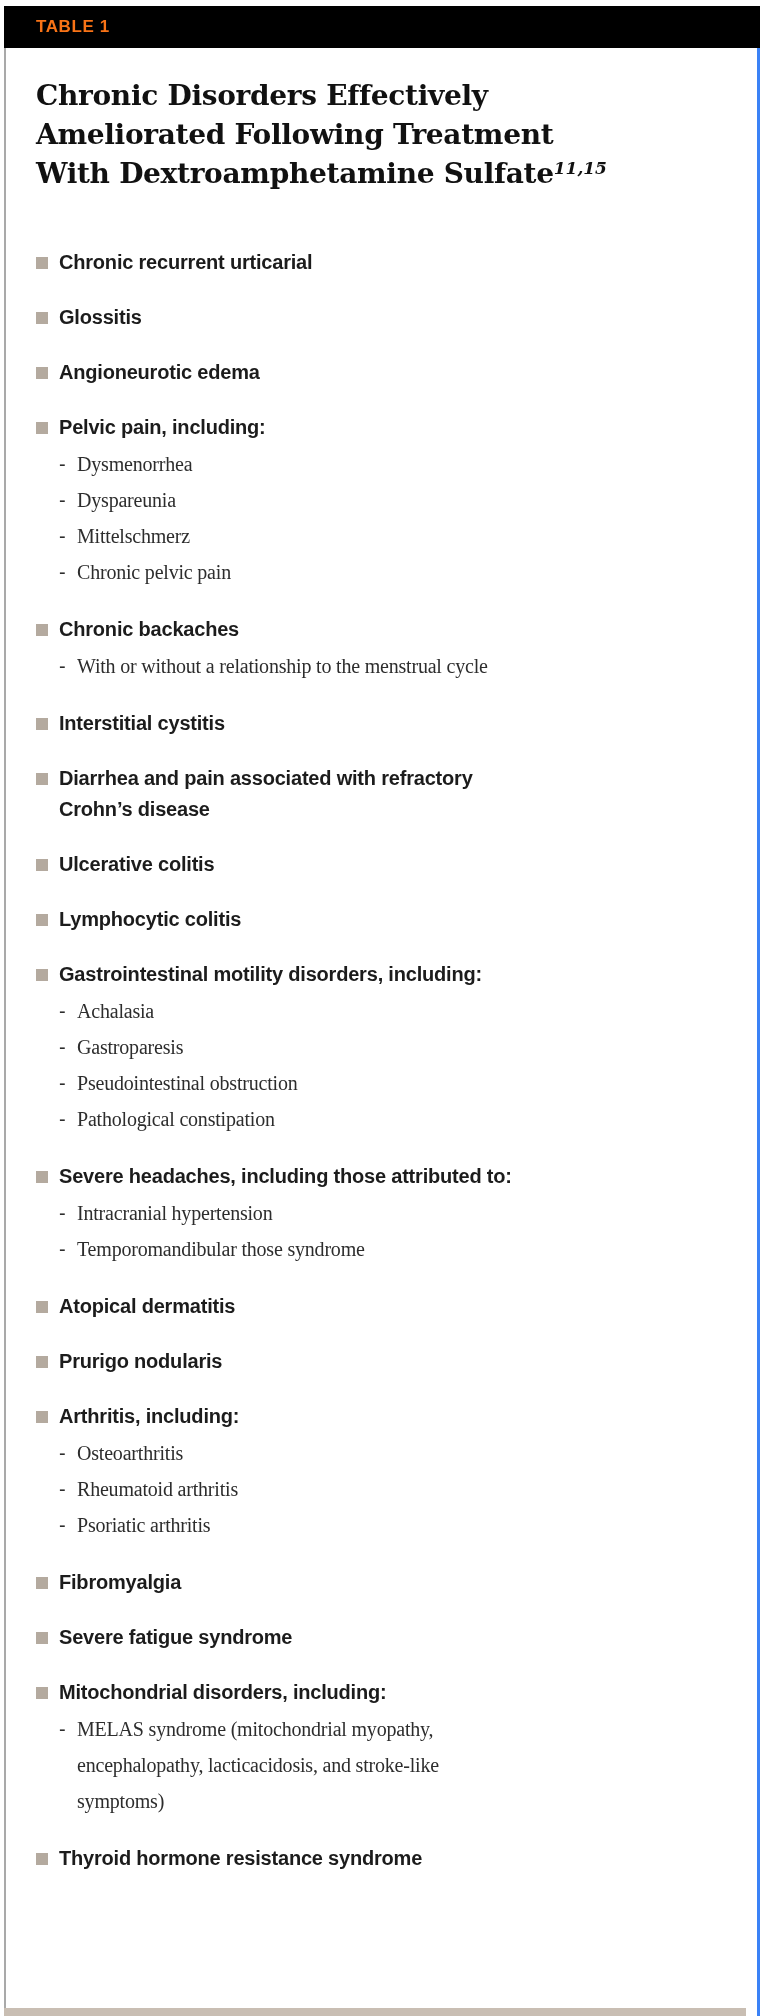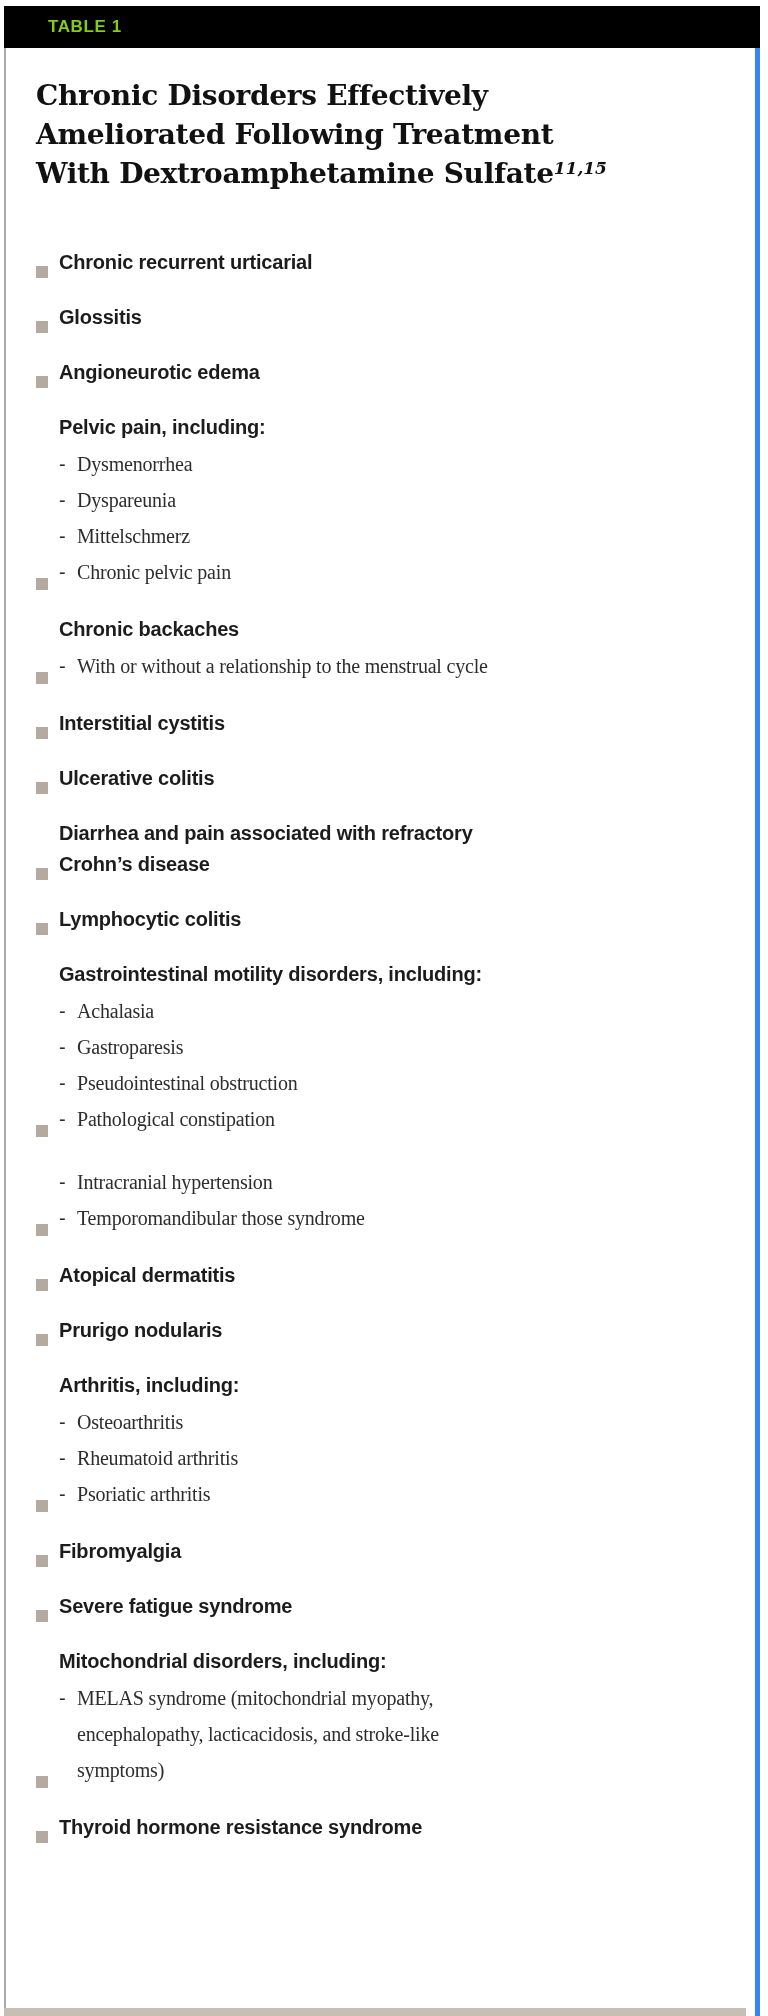--- a/index.html
+++ b/index.html
@@ -19,33 +19,33 @@
     position: absolute;
     left: 4px;
     top: 6px;
     width: 756px;
     height: 2010px;
     box-sizing: border-box;
   }
   .table-header {
     height: 42px;
     background: #000000;
-    color: #84cc16;
+    color: #f97316;
     display: flex;
     align-items: center;
-    padding-left: 44px;
+    padding-left: 32px;
     font-size: 17px;
     font-weight: 700;
     letter-spacing: 0.6px;
   }
   .table-body {
     box-sizing: border-box;
     background: #ffffff;
     border-left: 2px solid #a9a9a9;
-    border-right: 5px solid #3b82f6;
+    border-right: 3px solid #3b82f6;
     height: calc(100% - 42px);
     padding: 28px 26px 0 30px;
     overflow: hidden;
   }
   .table-title {
     font-family: "DejaVu Serif", "Liberation Serif", serif;
     font-weight: 700;
     font-size: 28px;
     line-height: 39px;
     color: #111111;
@@ -57,21 +57,20 @@
     vertical-align: 9px;
     letter-spacing: 0;
     font-style: italic;
   }
   .disorder-list {
     margin-top: 54px;
   }
   .item {
     display: flex;
     margin-bottom: 24px;
-    align-items: flex-end;
   }
   .bullet {
     flex: 0 0 auto;
     width: 12px;
     height: 12px;
     background: #b4aa9f;
     margin-top: 10px;
     margin-right: 11px;
   }
   .item-body {
@@ -182,32 +181,32 @@
           </div>
           <div class="item">
             <span class="bullet"></span>
             <div class="item-body">
               <div class="item-label">Interstitial cystitis</div>
             </div>
           </div>
           <div class="item">
             <span class="bullet"></span>
             <div class="item-body">
+              <div class="item-label">Diarrhea and pain associated with refractory<br>Crohn’s disease</div>
+            </div>
+          </div>
+          <div class="item">
+            <span class="bullet"></span>
+            <div class="item-body">
               <div class="item-label">Ulcerative colitis</div>
             </div>
           </div>
           <div class="item">
             <span class="bullet"></span>
             <div class="item-body">
-              <div class="item-label">Diarrhea and pain associated with refractory<br>Crohn’s disease</div>
-            </div>
-          </div>
-          <div class="item">
-            <span class="bullet"></span>
-            <div class="item-body">
               <div class="item-label">Lymphocytic colitis</div>
             </div>
           </div>
           <div class="item">
             <span class="bullet"></span>
             <div class="item-body">
               <div class="item-label">Gastrointestinal motility disorders, including:</div>
               <div class="subs">
                 <div class="sub">
                   <span class="dash">-</span>
@@ -224,20 +223,21 @@
                 <div class="sub">
                   <span class="dash">-</span>
                   <div class="sub-text">Pathological constipation</div>
                 </div>
               </div>
             </div>
           </div>
           <div class="item">
             <span class="bullet"></span>
             <div class="item-body">
+              <div class="item-label">Severe headaches, including those attributed to:</div>
               <div class="subs">
                 <div class="sub">
                   <span class="dash">-</span>
                   <div class="sub-text">Intracranial hypertension</div>
                 </div>
                 <div class="sub">
                   <span class="dash">-</span>
                   <div class="sub-text">Temporomandibular those syndrome</div>
                 </div>
               </div>

